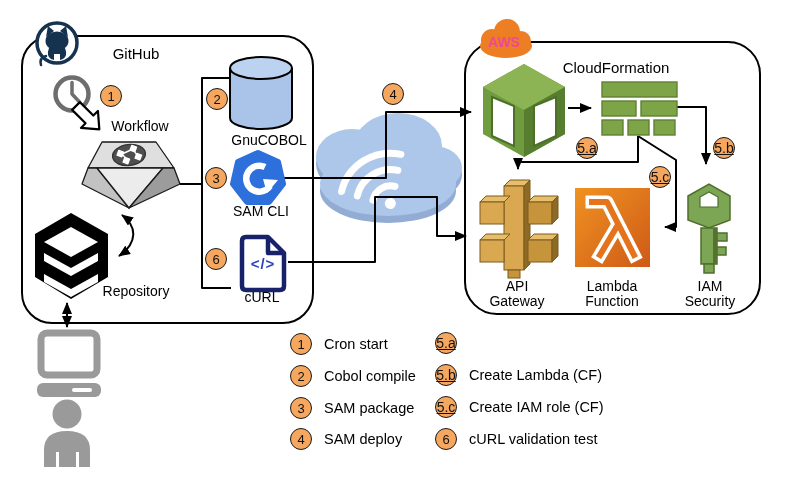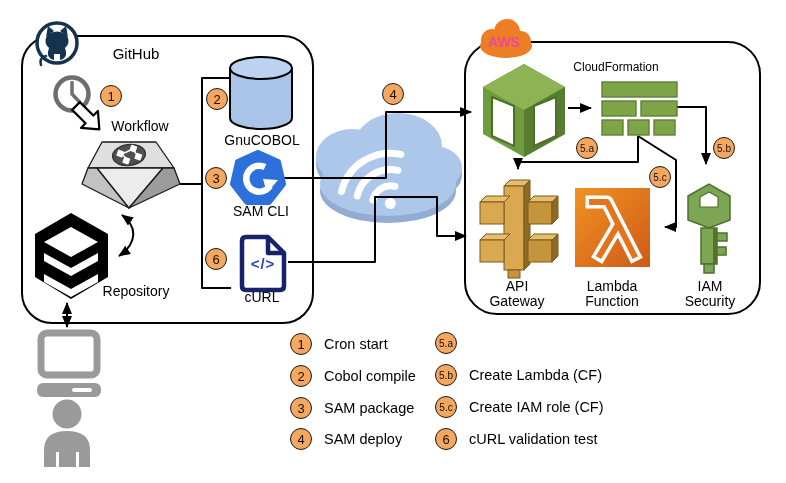--- a/index.html
+++ b/index.html
@@ -6,21 +6,21 @@
   .stage{position:relative;width:786px;height:483px;background:#fff;overflow:hidden;
          font-family:"Liberation Sans",sans-serif;color:#000;}
   .stage svg.layer{position:absolute;left:0;top:0;}
   .lbl{position:absolute;transform:translate(-50%,-50%);white-space:nowrap;
        font-size:14px;line-height:1.1;text-align:center;}
   .lbl.multi{white-space:normal;}
   .badge{position:absolute;width:22px;height:22px;border-radius:50%;
          background:#F6A75F;border:1.2px solid #1a1a1a;box-sizing:border-box;
          display:flex;align-items:center;justify-content:center;
          font-size:13px;color:#111;}
-  .badge.sm{font-size:10px;}
+  .badge.sm{font-size:14px;text-decoration:underline;}
   .legend-row{position:absolute;display:flex;align-items:center;gap:12px;}
   .legend-row .badge{position:static;flex:0 0 22px;}
   .legend-row .txt{font-size:14.5px;white-space:nowrap;}
   .underline{}
   .white{color:#ec4899;font-weight:bold;}
   .glyph{color:#2B41C0;font-weight:bold;font-size:15px;letter-spacing:1px;}
 </style>
 </head>
 <body>
 
@@ -201,26 +201,26 @@
     <rect x="717" y="247" width="9" height="8" fill="#7CA653"></rect>
     <rect x="704" y="264" width="10" height="9" fill="#7CA653"></rect>
     <polygon points="700,197 709,192 718,197 718,207 700,207" fill="#fff" stroke-width="1.2"></polygon>
     <rect x="713" y="228" width="4" height="36" fill="#55722F" stroke="none"></rect>
   </g>
 </svg>
 
 <div class="lbl underline" style="left:136px;top:54px;font-size:15px;">GitHub</div>
 <div class="lbl" style="left:140px;top:127px;">Workflow</div>
 <div class="lbl" style="left:136px;top:292px;">Repository</div>
-<div class="lbl" style="left:262px;top:141px;">GnuCOBOL</div>
+<div class="lbl" style="left:269px;top:141px;">GnuCOBOL</div>
 <div class="lbl" style="left:261px;top:212px;">SAM CLI</div>
 <div class="lbl" style="left:262px;top:298px;">cURL</div>
 <div class="lbl glyph" style="left:263px;top:264px;">&lt;/&gt;</div>
 <div class="lbl white" style="left:504px;top:43px;font-size:14px;">AWS</div>
-<div class="lbl" style="left:616px;top:68px;font-size:12px;">CloudFormation</div>
+<div class="lbl" style="left:616px;top:68px;font-size:15px;">CloudFormation</div>
 <div class="lbl multi" style="left:517px;top:294px;width:74px;">API Gateway</div>
 <div class="lbl multi" style="left:612px;top:294px;width:80px;">Lambda Function</div>
 <div class="lbl multi" style="left:710px;top:294px;width:70px;">IAM Security</div>
 
 <div class="badge" style="left:100px;top:85px;">1</div>
 <div class="badge" style="left:206px;top:88px;">2</div>
 <div class="badge" style="left:205px;top:167px;">3</div>
 <div class="badge" style="left:382px;top:83px;">4</div>
 <div class="badge sm" style="left:576px;top:137px;">5.a</div>
 <div class="badge sm" style="left:713px;top:137px;">5.b</div>

